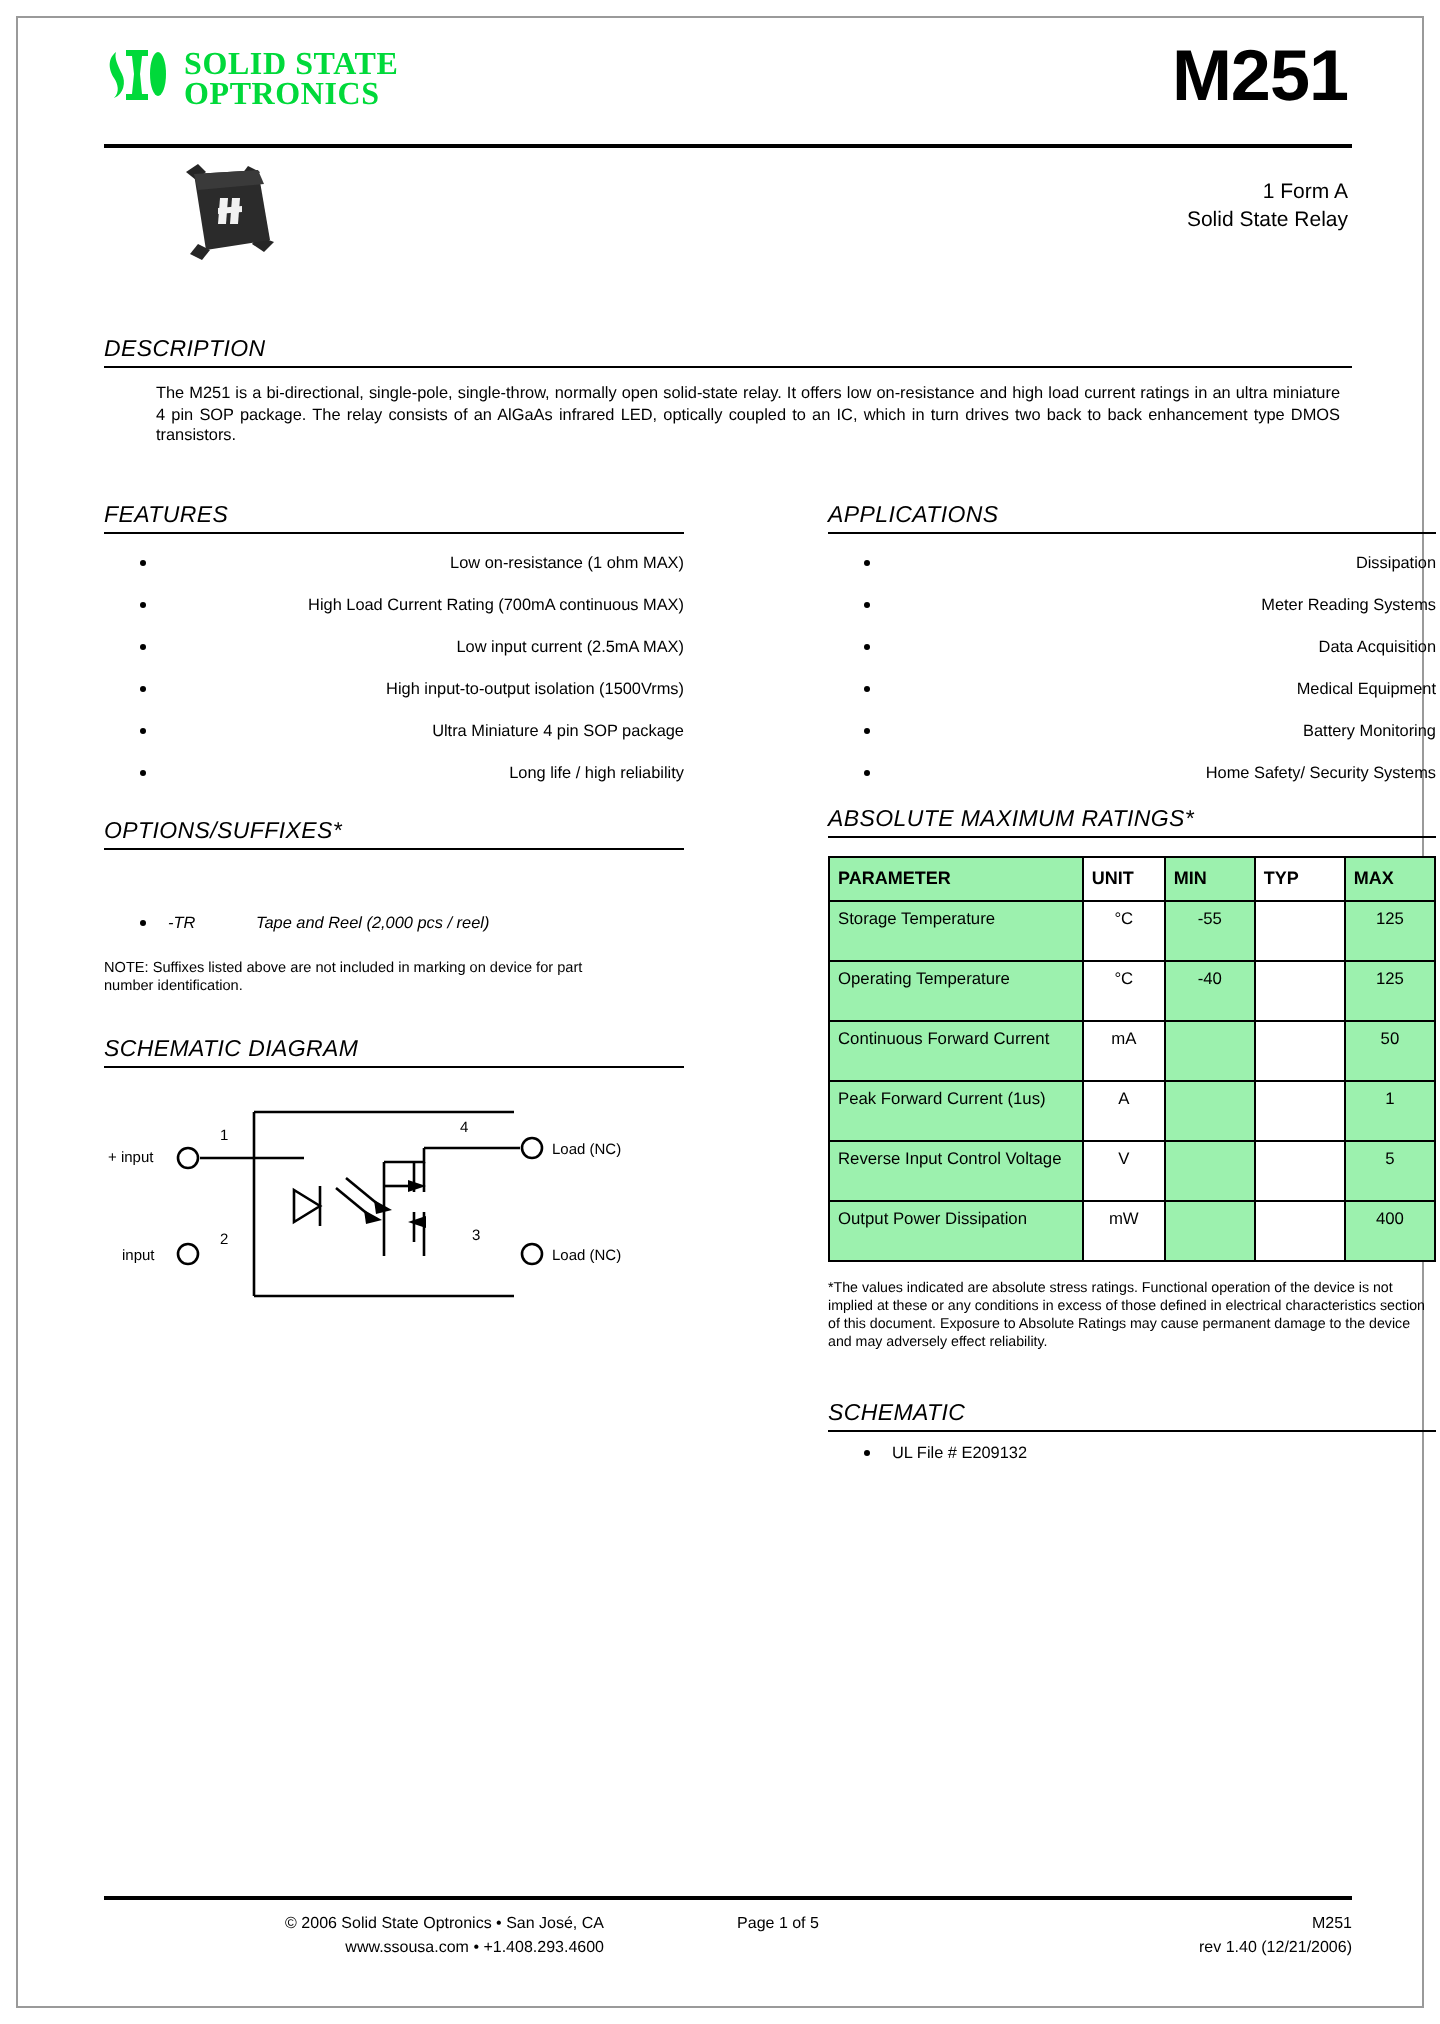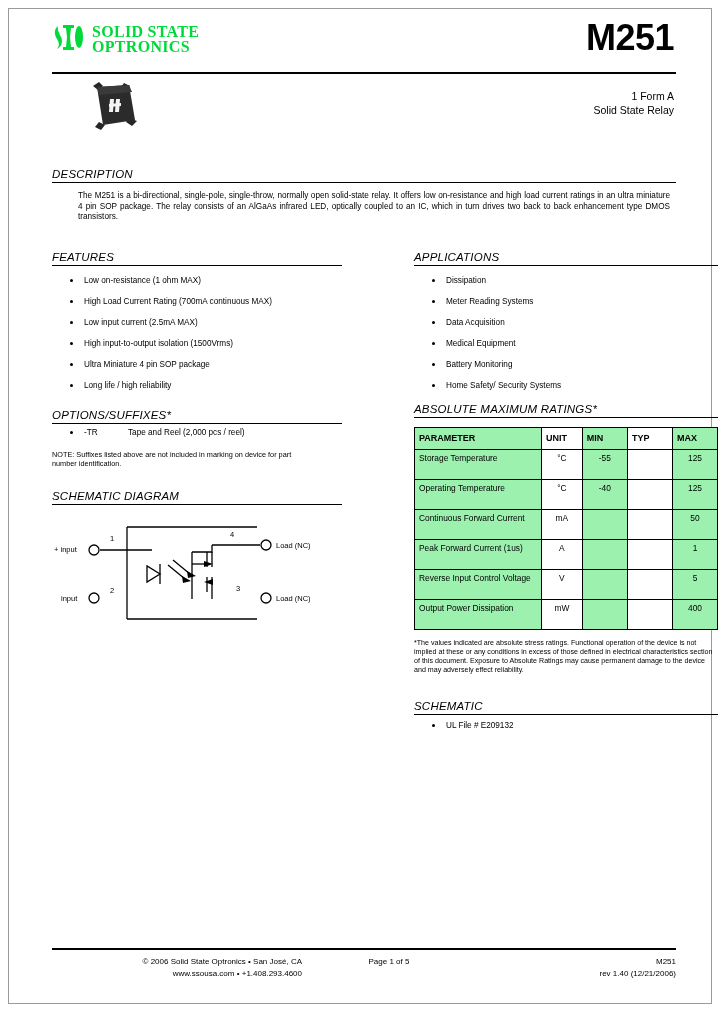--- a/index.html
+++ b/index.html
@@ -93,37 +93,39 @@
   .col-right { width: 320px; }
 
   ul.bullets { list-style: none; margin: 10px 0 0 0; padding: 0; }
   ul.bullets li {
     font-size: 8.2px;
     line-height: 10px;
     padding-left: 32px;
     position: relative;
     margin-bottom: 11px;
     white-space: nowrap;
+    text-align: right;
   }
   ul.bullets li::before {
     content: "";
     position: absolute;
     left: 18px; top: 3px;
     width: 3.2px; height: 3.2px;
     background: #000;
     border-radius: 50%;
   }
 
   .block-gap-a { margin-top: 18px; }
   .opt-item {
     font-size: 8.2px;
     line-height: 10px;
     padding-left: 32px;
     position: relative;
-    margin-top: 4px;
+    margin-top: 32px;
+    font-style: italic;
   }
   .opt-item::before {
     content: "";
     position: absolute;
     left: 18px; top: 3px;
     width: 3.2px; height: 3.2px;
     background: #000;
     border-radius: 50%;
   }
   .opt-code { display: inline-block; width: 44px; }

